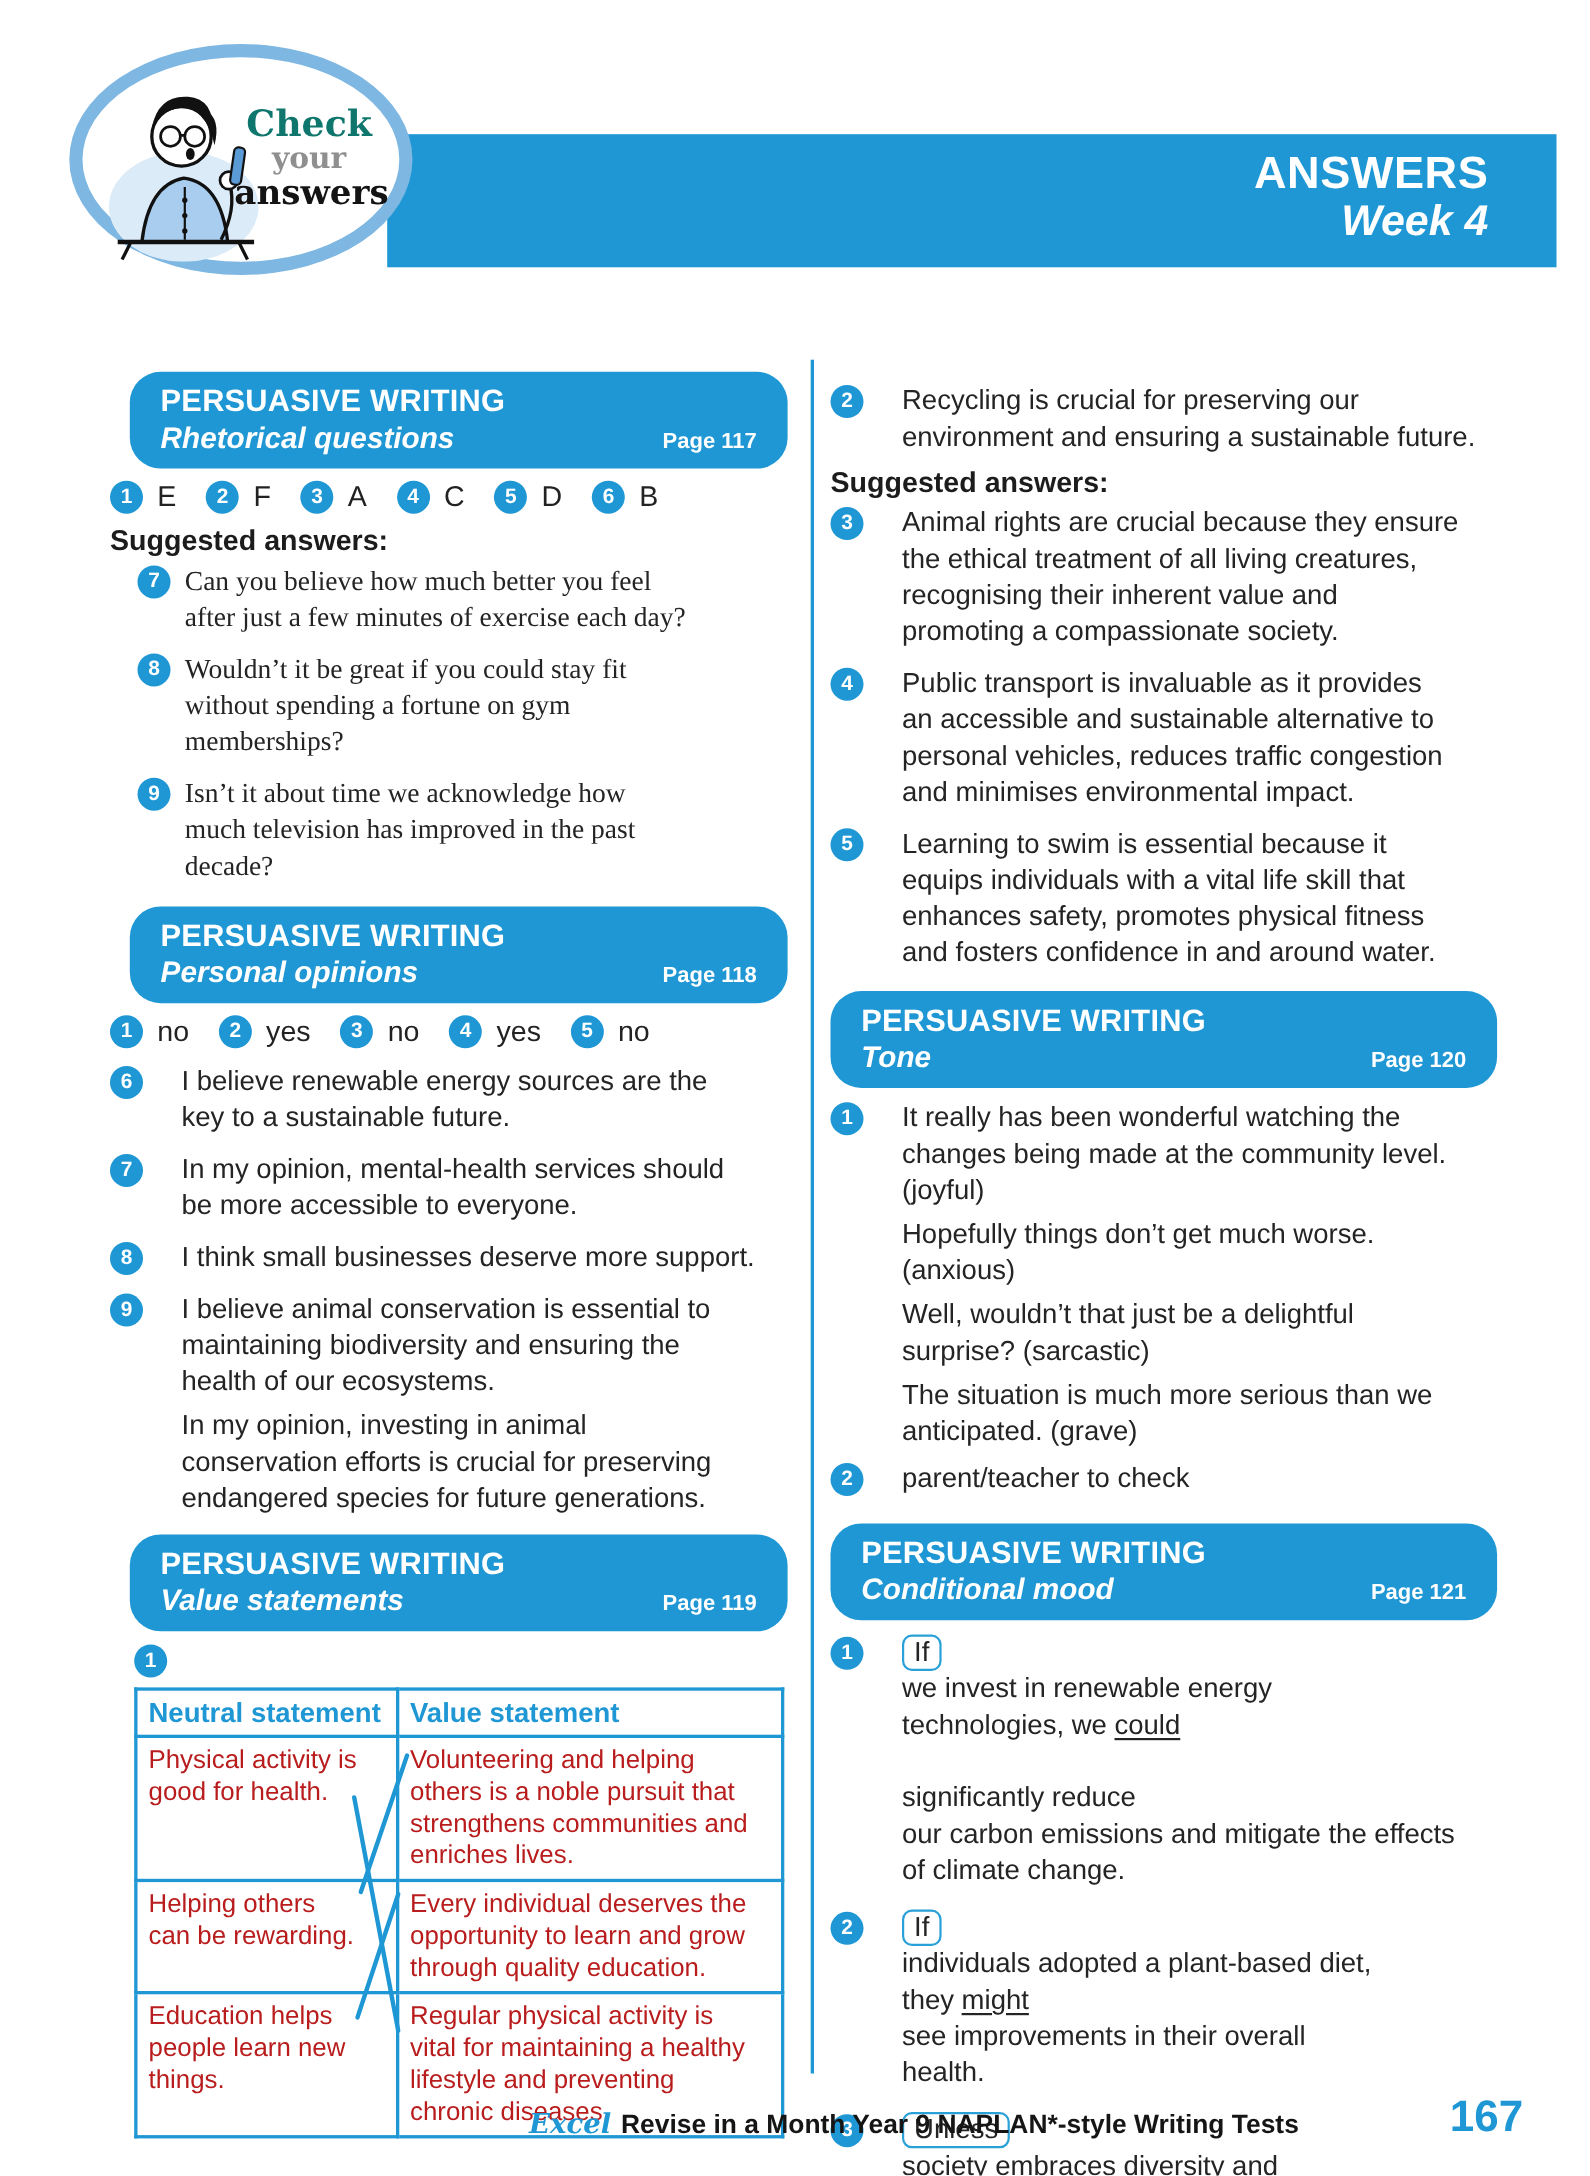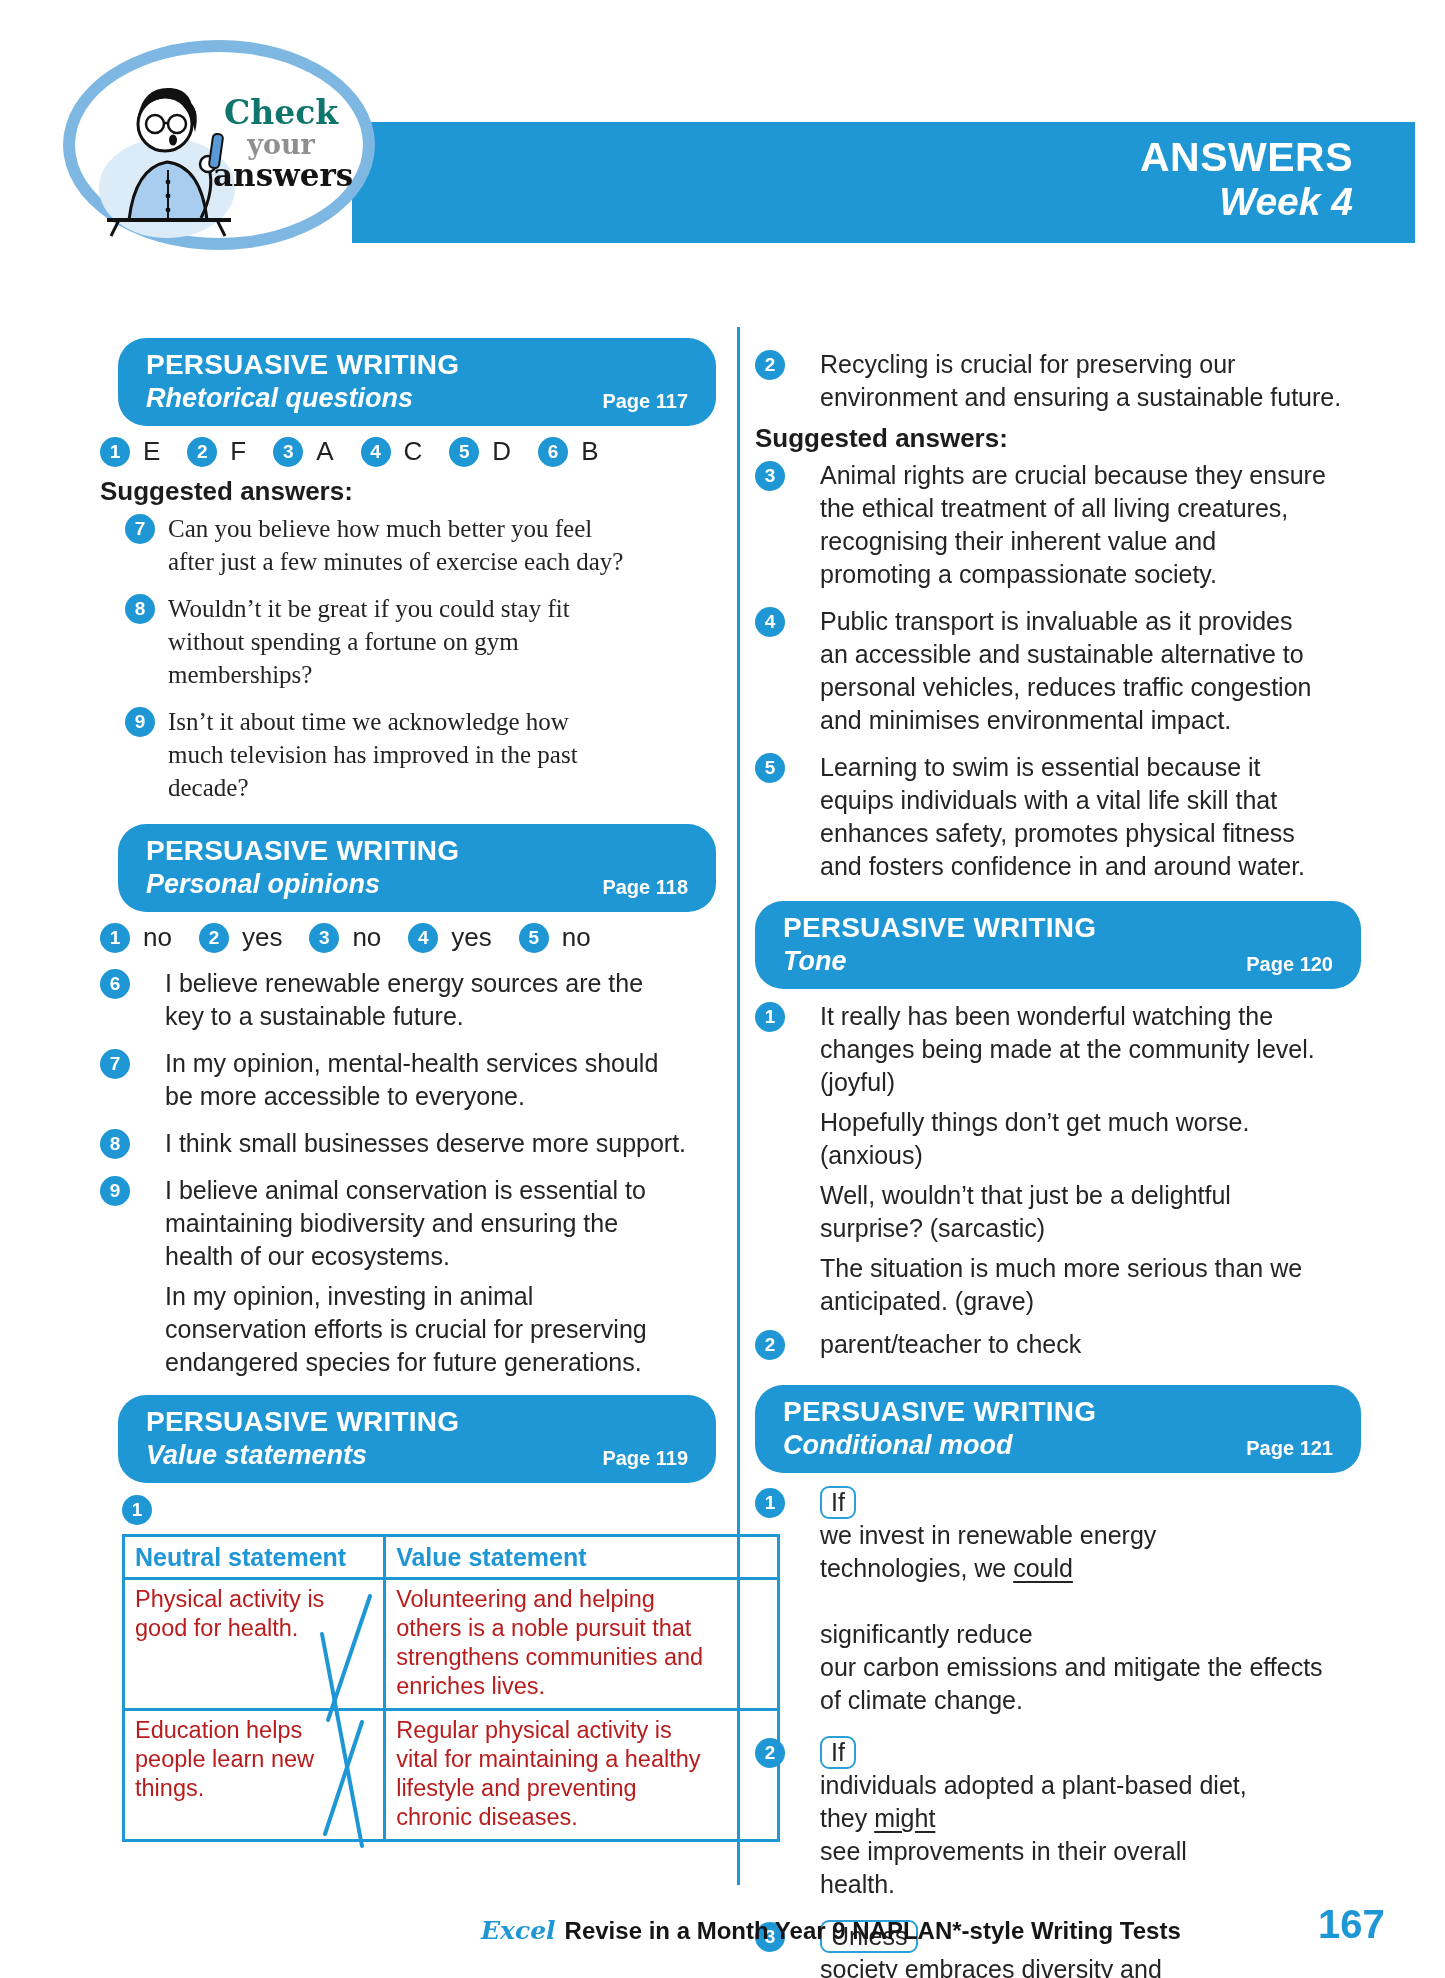--- a/index.html
+++ b/index.html
@@ -52,21 +52,21 @@
   .ptext + .ptext{margin-top:7px;}
   .rich{white-space:normal;}
   .kbox{display:inline-block;border:2px solid #2aa0d8;border-radius:9px;padding:0 9px 1px;line-height:28px;margin-right:4px;}
   .und{text-decoration:underline;text-decoration-thickness:2px;text-underline-offset:4px;}
 
   .mt-sec{margin-top:20px;}
   .lone-num{margin:12px 0 0 22px;}
 
   
   .tblwrap{position:relative;margin:9px 0 0 22px;width:591px;}
-  table.vt{border-collapse:collapse;width:658px;}
+  table.vt{border-collapse:collapse;width:591px;}
   table.vt th,table.vt td{border:3px solid #1e97d4;vertical-align:top;text-align:left;}
   table.vt th{color:#1e97d4;font-size:25px;font-weight:bold;padding:5px 10px;line-height:30px;}
   table.vt td{font-size:23.5px;line-height:29px;padding:5px 10px 7px;white-space:pre-line;color:#b91c1c;}
   .c1{width:231px;} .c2{width:360px;}
   .conn{position:absolute;left:0;top:0;pointer-events:none;}
 
   
   .footer{position:absolute;left:481px;top:1916px;font-size:24px;color:#151515;font-weight:600;}
   .brand{font-family:"DejaVu Serif",serif;font-style:italic;font-weight:bold;color:#1e97d4;margin-right:9px;font-size:25px;}
   .pagenum{position:absolute;left:1318px;top:1902px;font-size:40px;font-weight:bold;color:#1e97d4;}
@@ -241,20 +241,27 @@
         </tr>
         <tr>
           <td>Physical activity is
 good for health.</td>
           <td>Volunteering and helping
 others is a noble pursuit that
 strengthens communities and
 enriches lives.</td>
         </tr>
         <tr>
+          <td>Helping others
+can be rewarding.</td>
+          <td>Every individual deserves the
+opportunity to learn and grow
+through quality education.</td>
+        </tr>
+        <tr>
           <td>Education helps
 people learn new
 things.</td>
           <td>Regular physical activity is
 vital for maintaining a healthy
 lifestyle and preventing
 chronic diseases.</td>
         </tr>
       </tbody>
         </table>

